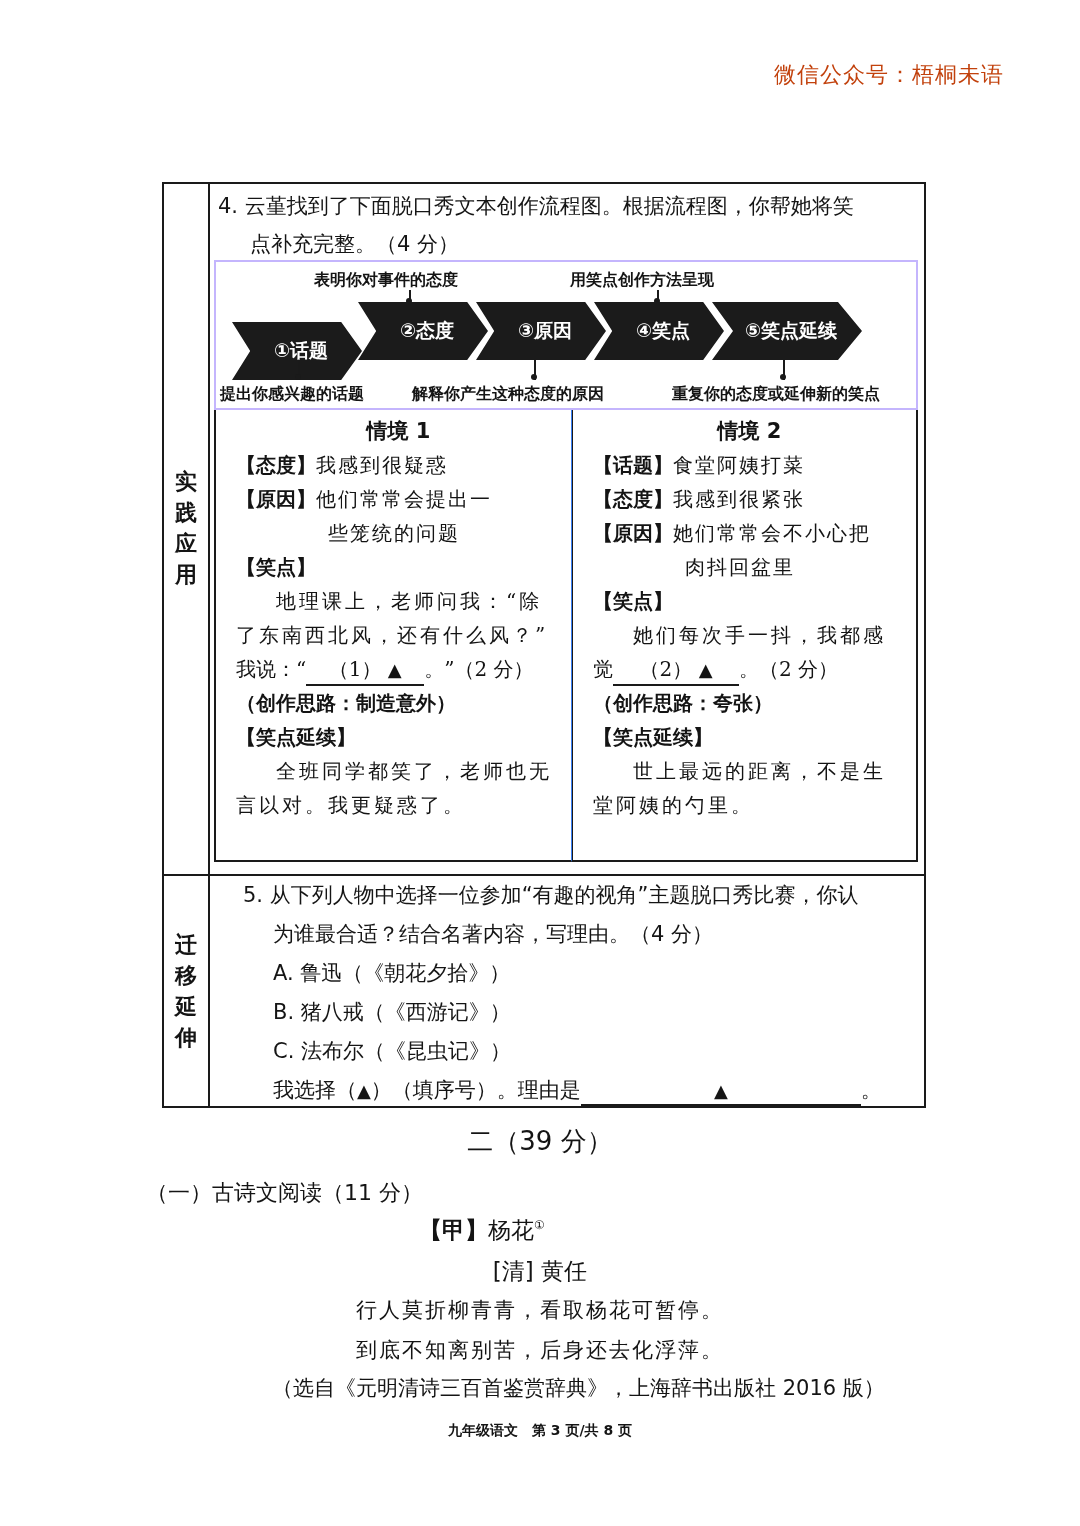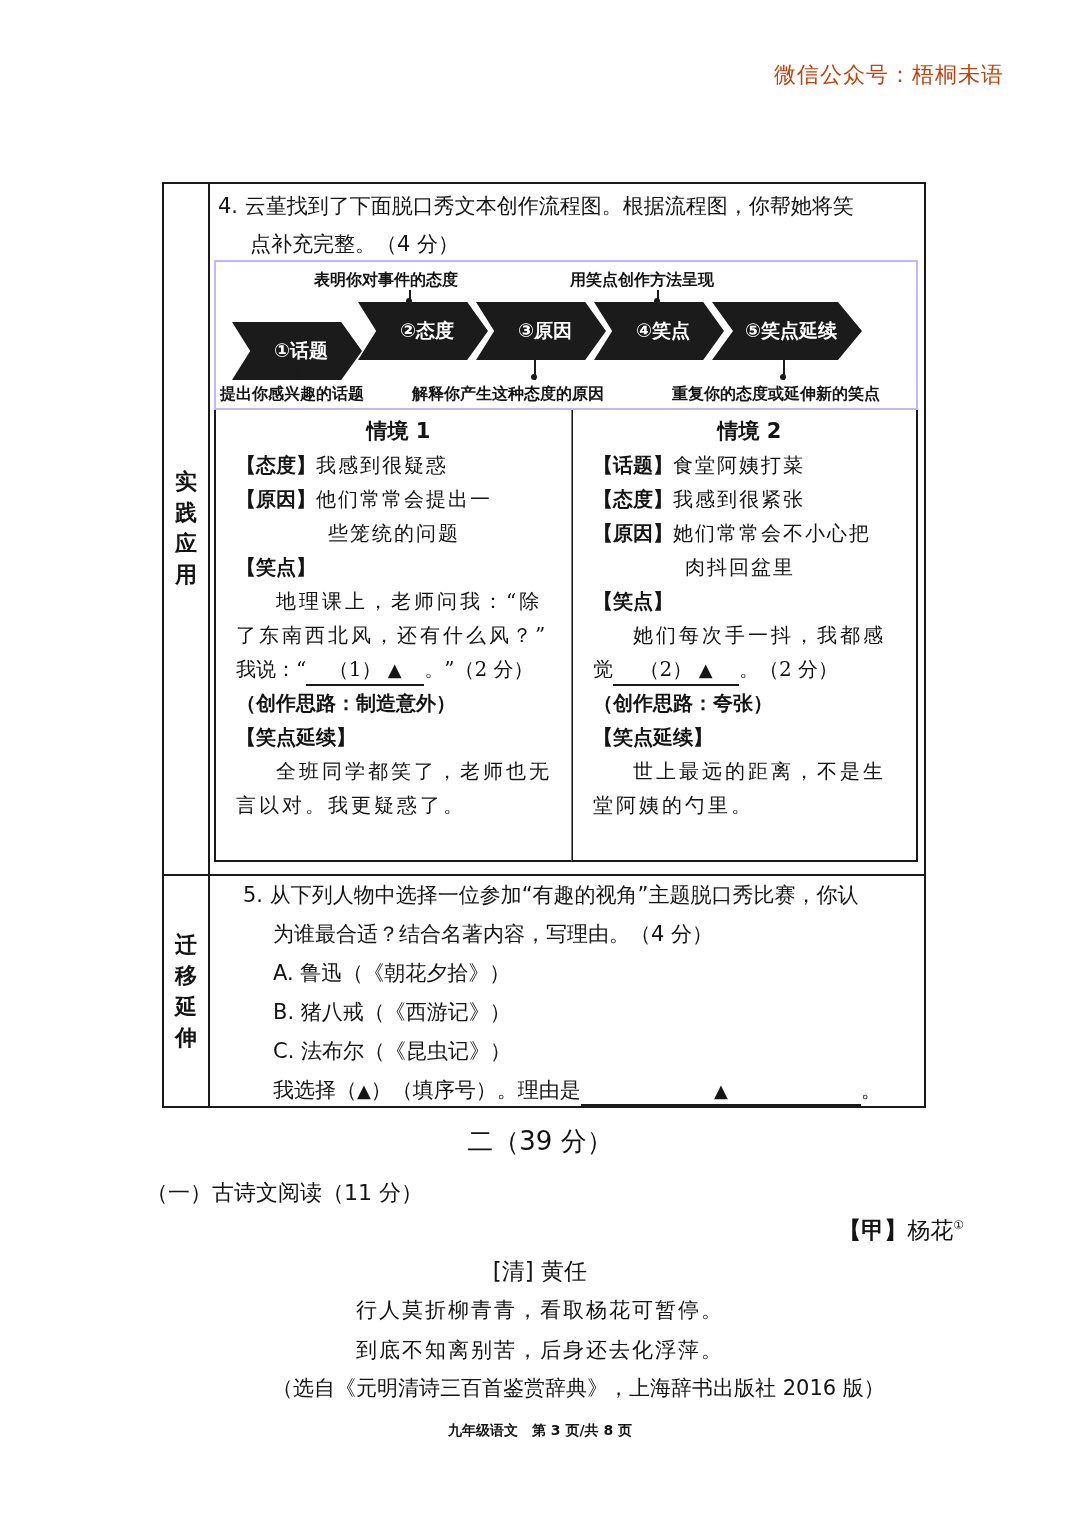--- a/index.html
+++ b/index.html
@@ -80,21 +80,21 @@
   .q5 { left: 54px; top: 692px; width: 700px; line-height: 39px; margin-left: 25px; }
   .q5 .ind { display: block; padding-left: 30px; }
   .reason-blank { display: inline-block; width: 280px; border-bottom: 2px solid #1a1a1a; text-align: center; line-height: 26px; }
 
   
   .sec-title {
     position: absolute; left: 0; width: 1080px; top: 1124px; text-align: center;
     font-size: 26px; font-family: "DejaVu Sans", sans-serif;
   }
   .sub-title { position: absolute; left: 146px; top: 1178px; font-size: 22px; font-weight: normal; font-family: "DejaVu Sans", sans-serif; }
-  .poem-title { position: absolute; left: 0; width: 964px; top: 1215px; text-align: right; font-size: 23px; font-family: Liberation Sans, sans-serif; }
+  .poem-title { position: absolute; left: 0; width: 964px; top: 1215px; text-align: center; font-size: 23px; font-family: Liberation Sans, sans-serif; }
   .poem-title .k2 { font-weight: bold; }
   .poem-title sup { font-size: 12px; }
   .poem-author { position: absolute; left: 0; width: 1080px; top: 1256px; text-align: center; font-size: 23px; font-family: "DejaVu Sans", sans-serif; }
   .poem-line { position: absolute; left: 0; width: 1080px; text-align: center; font-size: 21px; letter-spacing: 2px; }
   .pl1 { top: 1296px; }
   .pl2 { top: 1336px; }
   .poem-src { position: absolute; left: 272px; top: 1374px; font-size: 21px; font-family: "DejaVu Sans", sans-serif; }
   .footer { position: absolute; left: 0; width: 1080px; top: 1422px; text-align: center; font-size: 14px; font-weight: bold; font-family: "DejaVu Sans", sans-serif; }
 </style>
 </head>

